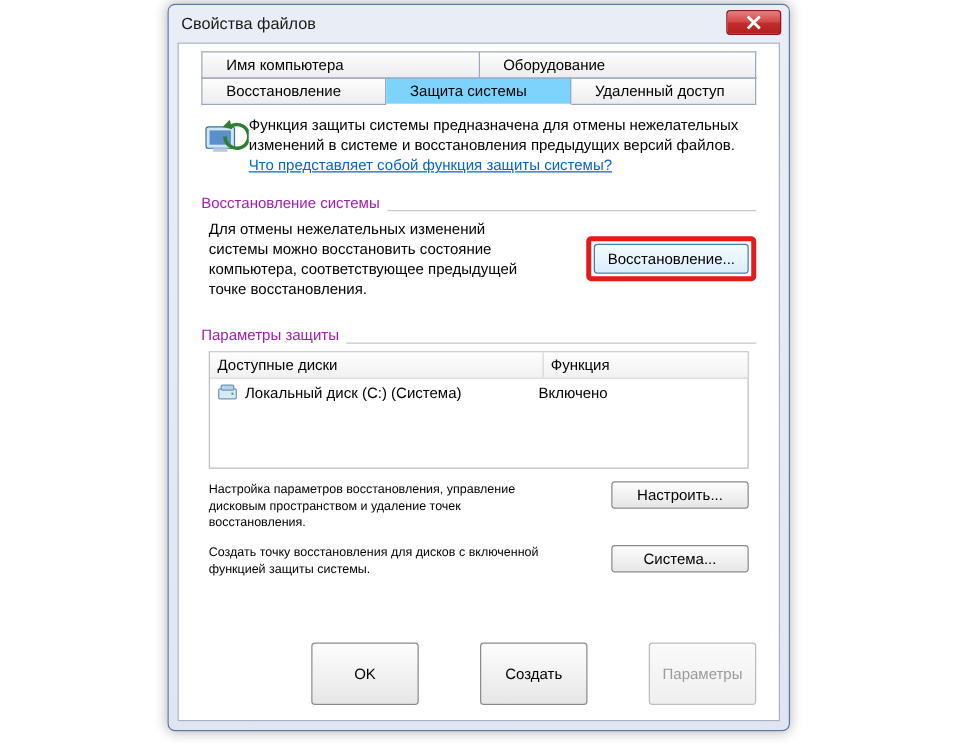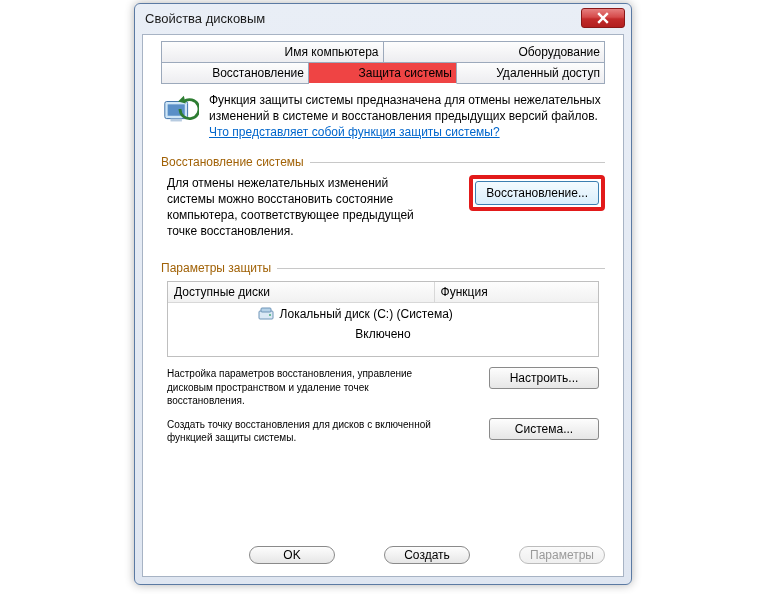--- a/index.html
+++ b/index.html
@@ -55,57 +55,57 @@
   .tabrow {
     position: relative;
     margin: 6px 18px 0 18px;
   }
   .tabrow-line {
     display:flex;
     gap:0;
   }
   .tab {
     flex:1;
-    text-align:right;
+    text-align:left;
     border: 1px solid #9ca9bb;
     background: linear-gradient(to bottom,#fdfdfd,#ededf0);
-    padding: 3px 4px;
+    padding: 3px 19px;
     font-size: 12px;
     cursor:pointer;
     white-space:nowrap;
   }
   .tabrow-line .tab + .tab { border-left: none; }
   .tabrow2 { display:flex; margin-top:-1px;}
   .tabrow2 .tab { flex: 0 0 33.33%; }
   .tab.active {
-    background:#ef4444;
+    background:#7dd3fc;
     border-bottom:1px solid #fff;
     position:relative;
     z-index:2;
   }
   .content {
     padding: 8px 18px 0 18px;
   }
-  .intro { display:flex; gap:10px; }
+  .intro { display:flex; }
   .shield-icon {
     width: 38px; height:38px; flex:none;
     display:flex; align-items:center; justify-content:center;
   }
   .intro-text { font-size:12px; line-height:1.35; }
   .intro-text a { color:#0066cc; text-decoration:underline; cursor:pointer;}
   .group-label {
     font-size:12px;
-    color:#a16207;
+    color:#a21caf;
     margin: 14px 0 6px 0;
     display:flex;
-    align-items:center;
+    align-items:flex-end;
     gap:6px;
   }
   .group-label .line { flex:1; height:1px; background:#c8c8c8; margin-top:1px;}
-  .restore-row { display:flex; gap:12px; align-items:flex-start; padding-left:6px;}
+  .restore-row { display:flex; gap:12px; align-items:center; padding-left:6px;}
   .restore-text { flex:1; font-size:12px; line-height:1.35; }
   .btn {
     background: linear-gradient(to bottom,#fdfdfd,#e6e6e6);
     border: 1px solid #8a8a8a;
     border-radius:3px;
     padding: 3px 14px;
     font-size:12px;
     cursor:pointer;
     min-width: 110px;
     text-align:center;
@@ -128,56 +128,56 @@
     background: linear-gradient(to bottom,#f4fbff,#d9eefb);
     border-radius:3px;
     padding: 4px 10px;
     font-size:12px;
     cursor:pointer;
     white-space:nowrap;
   }
   .disk-table {
     margin: 6px 6px 0 6px;
     border:1px solid #bfbfbf;
-    height: 76px;
+    height: 94px;
     background:#fff;
     font-size:12px;
   }
   .disk-header {
     display:flex;
     border-bottom:1px solid #d8d8d8;
     background:linear-gradient(to bottom,#fdfdfd,#f1f1f1);
   }
   .disk-header > div {
     padding:3px 6px;
     border-right:1px solid #d8d8d8;
   }
   .col1 { width: 62%;}
   .col2 { flex:1; }
-  .disk-row { display:flex; padding:4px 6px; align-items:center; gap:6px;flex-direction:column;}
+  .disk-row { display:flex; padding:4px 6px; align-items:center; gap:6px;}
   .disk-row .diskname { width:60%; display:flex; align-items:center; gap:6px;}
   .disk-icon { width:16px; height:14px; }
   .param-row {
     display:flex; align-items:flex-start; gap:12px;
     padding: 10px 6px 0 6px;
   }
   .param-row .txt { flex:1; font-size:10px; line-height:1.35;}
   .bottom-btns {
     position:absolute;
     right:18px; bottom:12px;
     display:flex; gap:8px;
   }
-  .bottom-btns .btn { min-width: 86px; padding:1px 10px;border-radius:10px;}
+  .bottom-btns .btn { min-width: 86px; padding:17px 10px;}
 </style>
 </head>
 <body>
 
 <div class="window">
   <div class="titlebar">
-    <span class="title">Свойства дисковым</span>
+    <span class="title">Свойства файлов</span>
     <div class="close-btn">
       <svg viewBox="0 0 10 10">
           <path d="M1 1 L9 9 M9 1 L1 9" stroke="#fff" stroke-width="2" fill="none"></path>
         </svg>
     </div>
   </div>
 
   <div class="inner">
     <div class="tabrow">
       <div class="tabrow-line">

